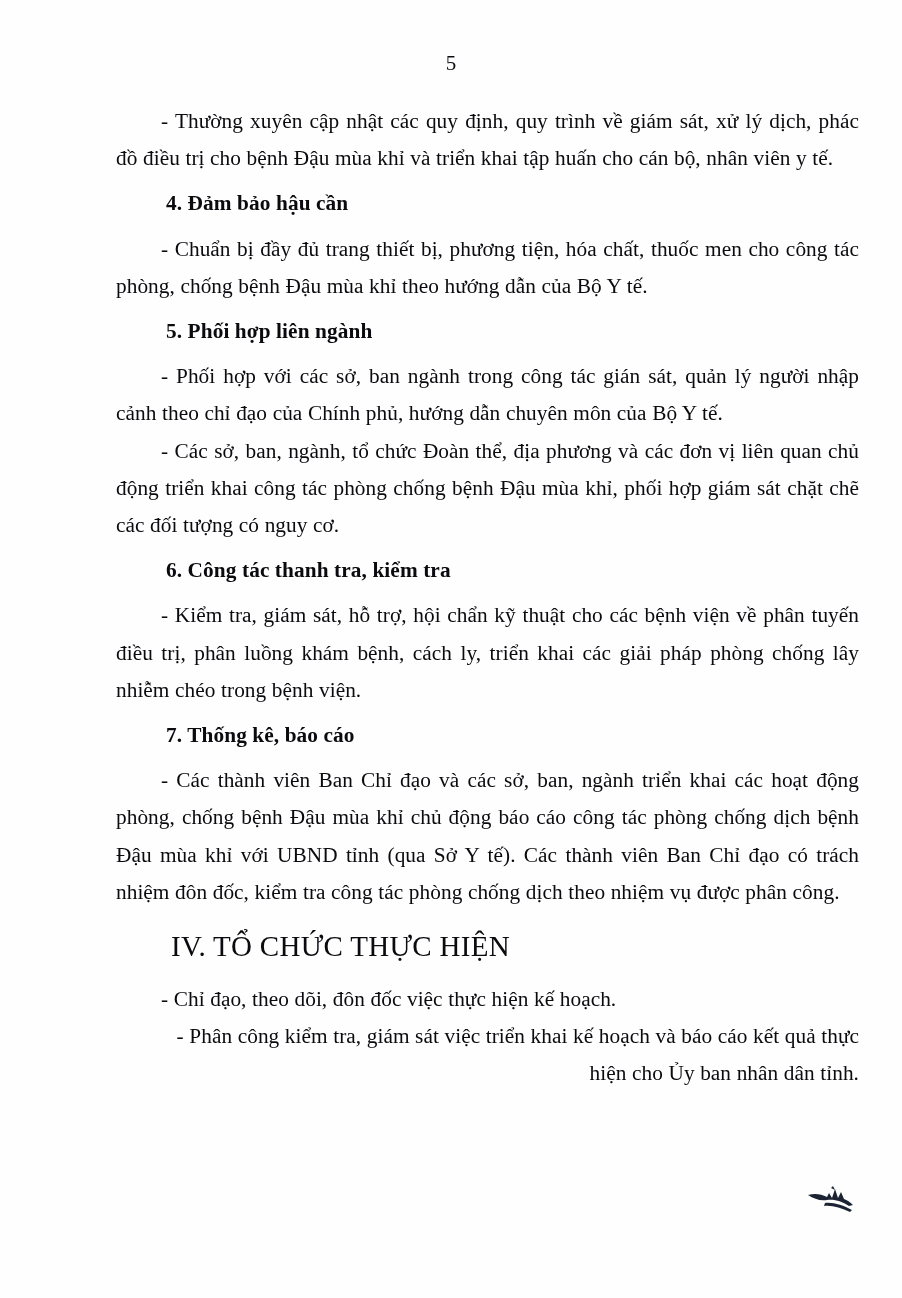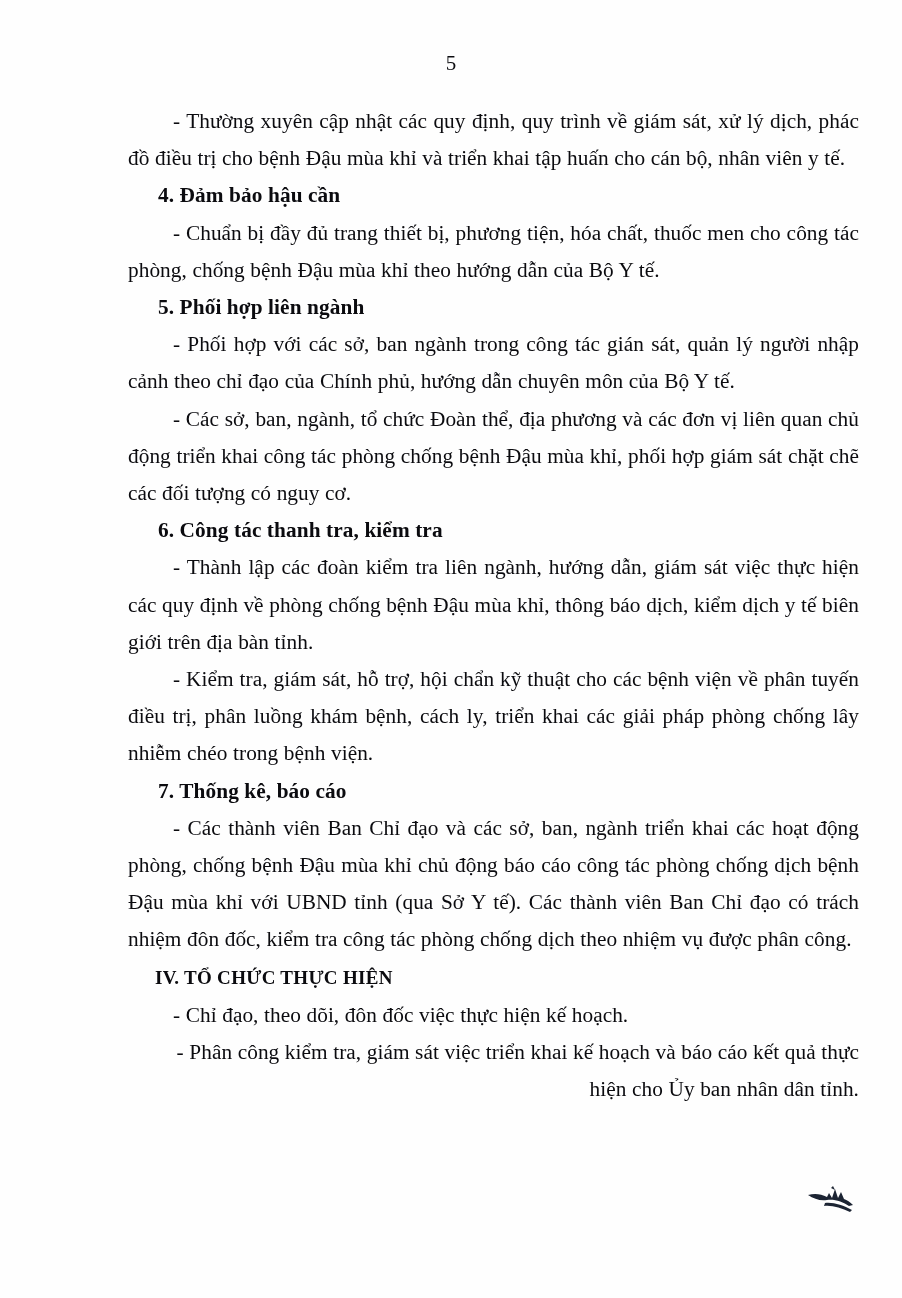--- a/index.html
+++ b/index.html
@@ -31,45 +31,45 @@
     line-height: 26px;
     letter-spacing: 0.2px;
   }
   .body-col {
     position: absolute;
     left: 113px;
     top: 103px;
     width: 746px;
   }
   p.para {
-    margin: 0 0 0 15px;
+    margin: 0 0 0 3px;
     font-size: 21.3px;
     line-height: 37.2px;
     text-align: justify;
     text-justify: inter-word;
     text-indent: 45px;
     letter-spacing: 0.05px;
     word-spacing: 0.2px;
   }
   p.para.last-nojust {
     text-align: right;
   }
   h3.heading {
-    margin: 0;
+    margin: 8px;
     font-size: 21.3px;
     line-height: 37.2px;
     font-weight: bold;
     text-indent: 45px;
     letter-spacing: 0.1px;
   }
   h2.section-heading {
-    margin: 0;
-    font-size: 19px;
+    margin: 16px;
+    font-size: 29px;
     line-height: 38px;
-    font-weight: bold;
+    font-weight: normal;
     text-indent: 42px;
     letter-spacing: 0.3px;
   }
   .ink-mark {
     position: absolute;
     left: 805px;
     top: 1183px;
     width: 56px;
     height: 32px;
   }
@@ -83,21 +83,20 @@
   <div class="page-number">5</div>
 
   <div class="body-col" id="body-col">
       <p class="para">- Thường xuyên cập nhật các quy định, quy trình về giám sát, xử lý dịch, phác đồ điều trị cho bệnh Đậu mùa khỉ và triển khai tập huấn cho cán bộ, nhân viên y tế.</p>
       <h3 class="heading">4. Đảm bảo hậu cần</h3>
       <p class="para">- Chuẩn bị đầy đủ trang thiết bị, phương tiện, hóa chất, thuốc men cho công tác phòng, chống bệnh Đậu mùa khỉ theo hướng dẫn của Bộ Y tế.</p>
       <h3 class="heading">5. Phối hợp liên ngành</h3>
       <p class="para">- Phối hợp với các sở, ban ngành trong công tác gián sát, quản lý người nhập cảnh theo chỉ đạo của Chính phủ, hướng dẫn chuyên môn của Bộ Y tế.</p>
       <p class="para">- Các sở, ban, ngành, tổ chức Đoàn thể, địa phương và các đơn vị liên quan chủ động triển khai công tác phòng chống bệnh Đậu mùa khỉ, phối hợp giám sát chặt chẽ các đối tượng có nguy cơ.</p>
       <h3 class="heading">6. Công tác thanh tra, kiểm tra</h3>
-      <p class="para">- Thành lập các đoàn kiểm tra liên ngành, hướng dẫn, giám sát việc thực hiện các quy định về phòng chống bệnh Đậu mùa khỉ, thông báo dịch, kiểm dịch y tế biên giới trên địa bàn tỉnh.</p>
       <p class="para">- Kiểm tra, giám sát, hỗ trợ, hội chẩn kỹ thuật cho các bệnh viện về phân tuyến điều trị, phân luồng khám bệnh, cách ly, triển khai các giải pháp phòng chống lây nhiễm chéo trong bệnh viện.</p>
       <h3 class="heading">7. Thống kê, báo cáo</h3>
       <p class="para">- Các thành viên Ban Chỉ đạo và các sở, ban, ngành triển khai các hoạt động phòng, chống bệnh Đậu mùa khỉ chủ động báo cáo công tác phòng chống dịch bệnh Đậu mùa khỉ với UBND tỉnh (qua Sở Y tế). Các thành viên Ban Chỉ đạo có trách nhiệm đôn đốc, kiểm tra công tác phòng chống dịch theo nhiệm vụ được phân công.</p>
       <h2 class="section-heading">IV. TỔ CHỨC THỰC HIỆN</h2>
       <p class="para">- Chỉ đạo, theo dõi, đôn đốc việc thực hiện kế hoạch.</p>
       <p class="para last-nojust">- Phân công kiểm tra, giám sát việc triển khai kế hoạch và báo cáo kết quả thực hiện cho Ủy ban nhân dân tỉnh.</p>
     </div>
 
   <div class="ink-mark">
     <svg width="56" height="32" viewBox="0 0 56 32" xmlns="http://www.w3.org/2000/svg">

